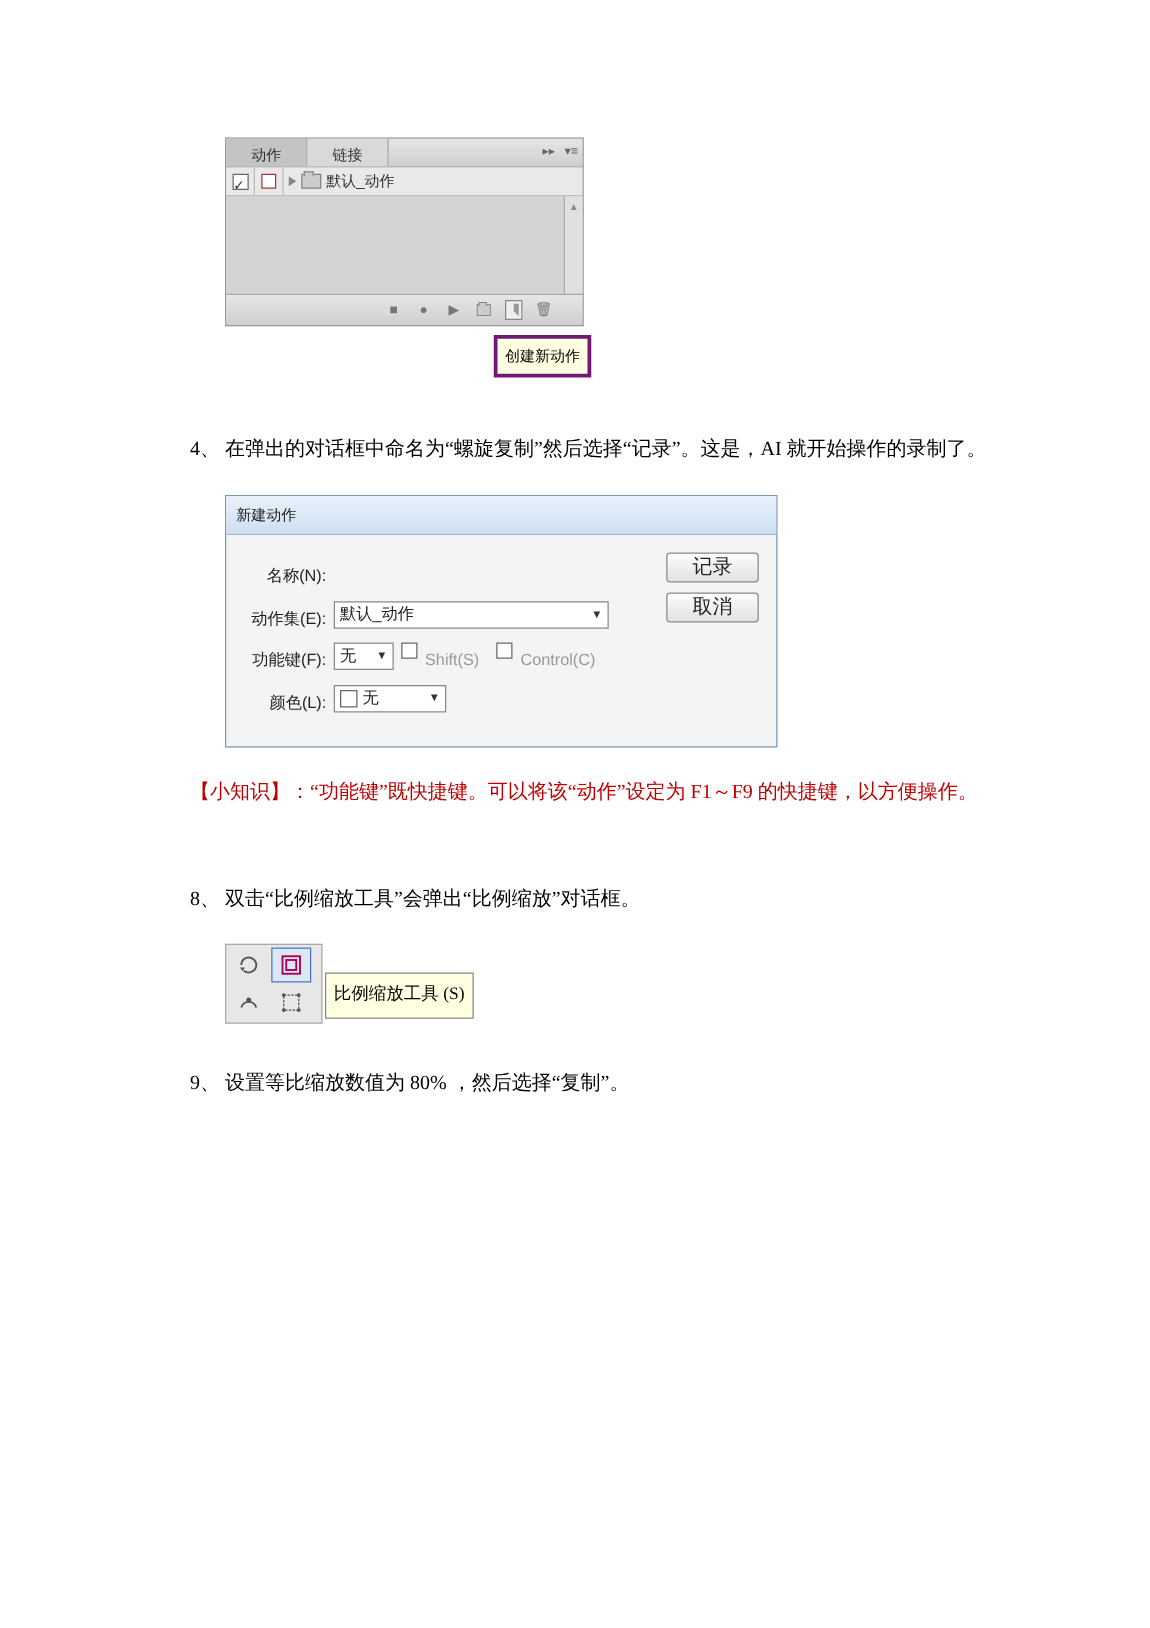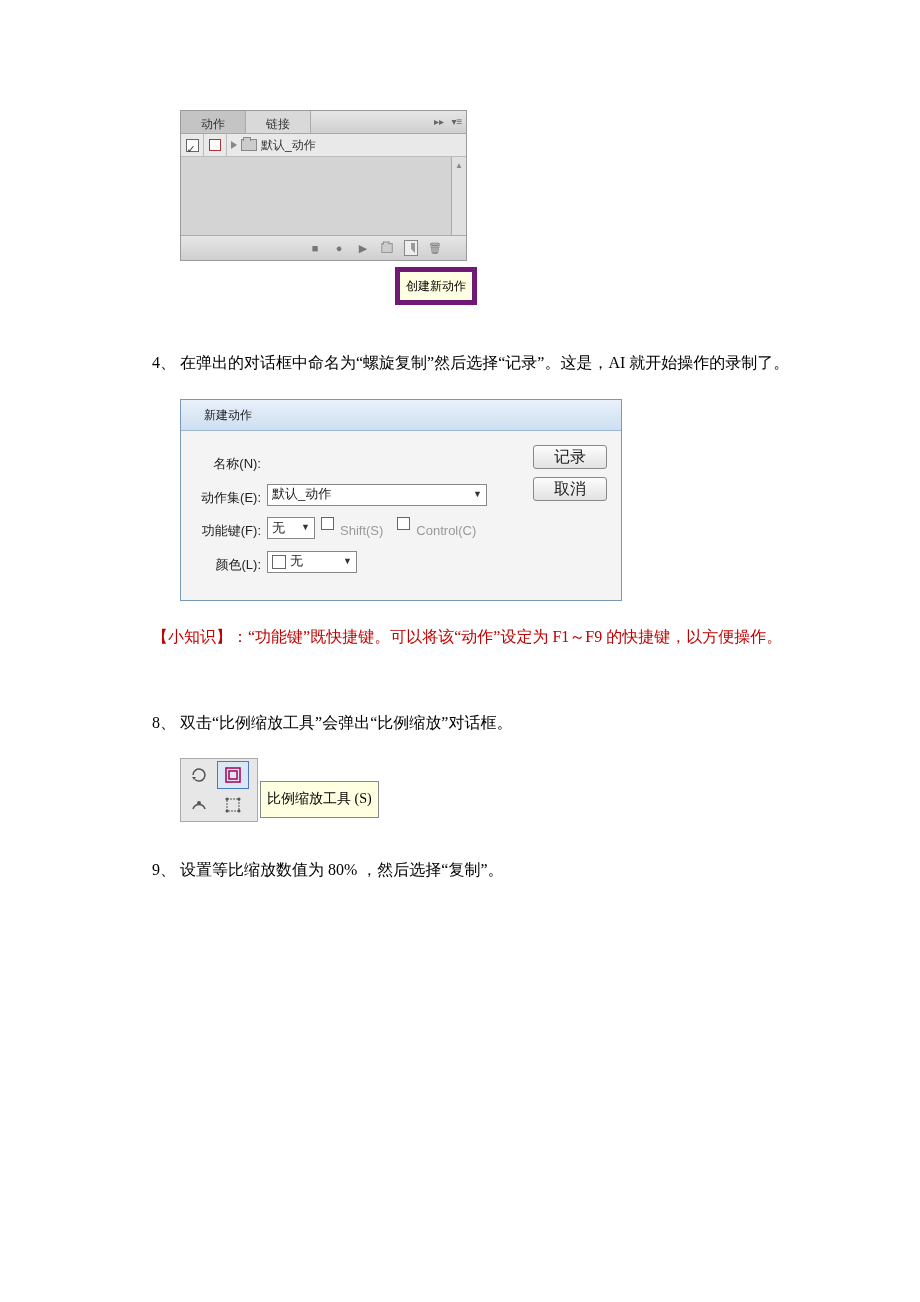--- a/index.html
+++ b/index.html
@@ -18,30 +18,30 @@
   .panel-row .cell{width:22px;height:100%;border-right:1px solid #bcbcbc;display:flex;align-items:center;justify-content:center;}
   .panel-row .txt{padding-left:4px;display:flex;align-items:center;gap:4px;}
   .panel-body{height:78px;background:#d4d4d4;position:relative;}
   .panel-body .scroll{position:absolute;right:0;top:0;width:14px;height:100%;background:#e0e0e0;border-left:1px solid #aaa;}
   .panel-body .scroll::before{content:"▲";position:absolute;top:0;left:0;width:100%;text-align:center;font-size:8px;color:#888;}
   .panel-foot{height:24px;background:linear-gradient(#e6e6e6,#cfcfcf);border-top:1px solid #aaa;display:flex;align-items:center;justify-content:flex-end;gap:10px;padding-right:24px;position:relative;}
   .panel-foot .ic{width:14px;height:14px;color:#777;display:flex;align-items:center;justify-content:center;font-size:11px;}
   .panel-foot .newbtn{border:1px solid #888;width:16px;height:14px;background:#eee;position:relative;}
   .panel-foot .newbtn::after{content:"";position:absolute;right:2px;bottom:2px;width:6px;height:6px;border-right:4px solid #999;border-bottom:4px solid transparent;}
   .tooltip-wrap{margin-left:60px;margin-top:6px;}
-  .tooltip{display:inline-block;background:#ffffe1;border:5px solid #701a75;padding:1px 6px;font-size:12px;font-family:"SimSun";margin-left:215px;}
+  .tooltip{display:inline-block;background:#ffffe1;border:3px solid #701a75;padding:1px 6px;font-size:12px;font-family:"SimSun";margin-left:215px;}
   .chk{display:inline-block;width:11px;height:11px;border:1px solid #666;background:#fff;position:relative;}
   .chk.on::after{content:"✓";position:absolute;top:-3px;left:0;font-size:11px;}
   .stopbox{display:inline-block;width:10px;height:10px;border:1px solid #a33;background:#fff;}
   .tri{display:inline-block;width:0;height:0;border-top:4px solid transparent;border-bottom:4px solid transparent;border-left:6px solid #888;}
   .folder{display:inline-block;width:14px;height:10px;background:#ccc;border:1px solid #888;position:relative;}
   .folder::before{content:"";position:absolute;top:-3px;left:1px;width:6px;height:3px;background:#ccc;border:1px solid #888;border-bottom:none;}
   
   .dlg{width:440px;border:1px solid #7a98b8;font-family:"Microsoft YaHei","SimSun",sans-serif;font-size:13px;color:#222;background:#f4f4f4;}
-  .dlg-title{background:linear-gradient(#e9f1fb,#cddff1);border-bottom:1px solid #9fb8d2;padding:2px 23px;font-size:12px;}
+  .dlg-title{background:linear-gradient(#e9f1fb,#cddff1);border-bottom:1px solid #9fb8d2;padding:2px 8px;font-size:12px;}
   .dlg-body{padding:14px 14px 16px 14px;}
   .dlg-row{display:flex;align-items:flex-start;margin:5px 0;gap:6px;}
   .dlg-row label{width:66px;text-align:right;}
   .dlg-row .inp{border:1px solid #888;background:#fff;height:20px;padding:0 4px;display:flex;align-items:center;flex:0 0 auto;}
   .dlg-row .inp.w1{width:210px;}
   .dlg-row .sel{border:1px solid #888;background:#fff;height:20px;padding:0 4px;display:flex;align-items:center;justify-content:space-between;}
   .dlg-row .sel .ar{font-size:9px;color:#333;}
   .dlg-row .sel.w1{width:210px;}
   .dlg-row .sel.w2{width:38px;}
   .dlg-row .sel.w3{width:80px;}

